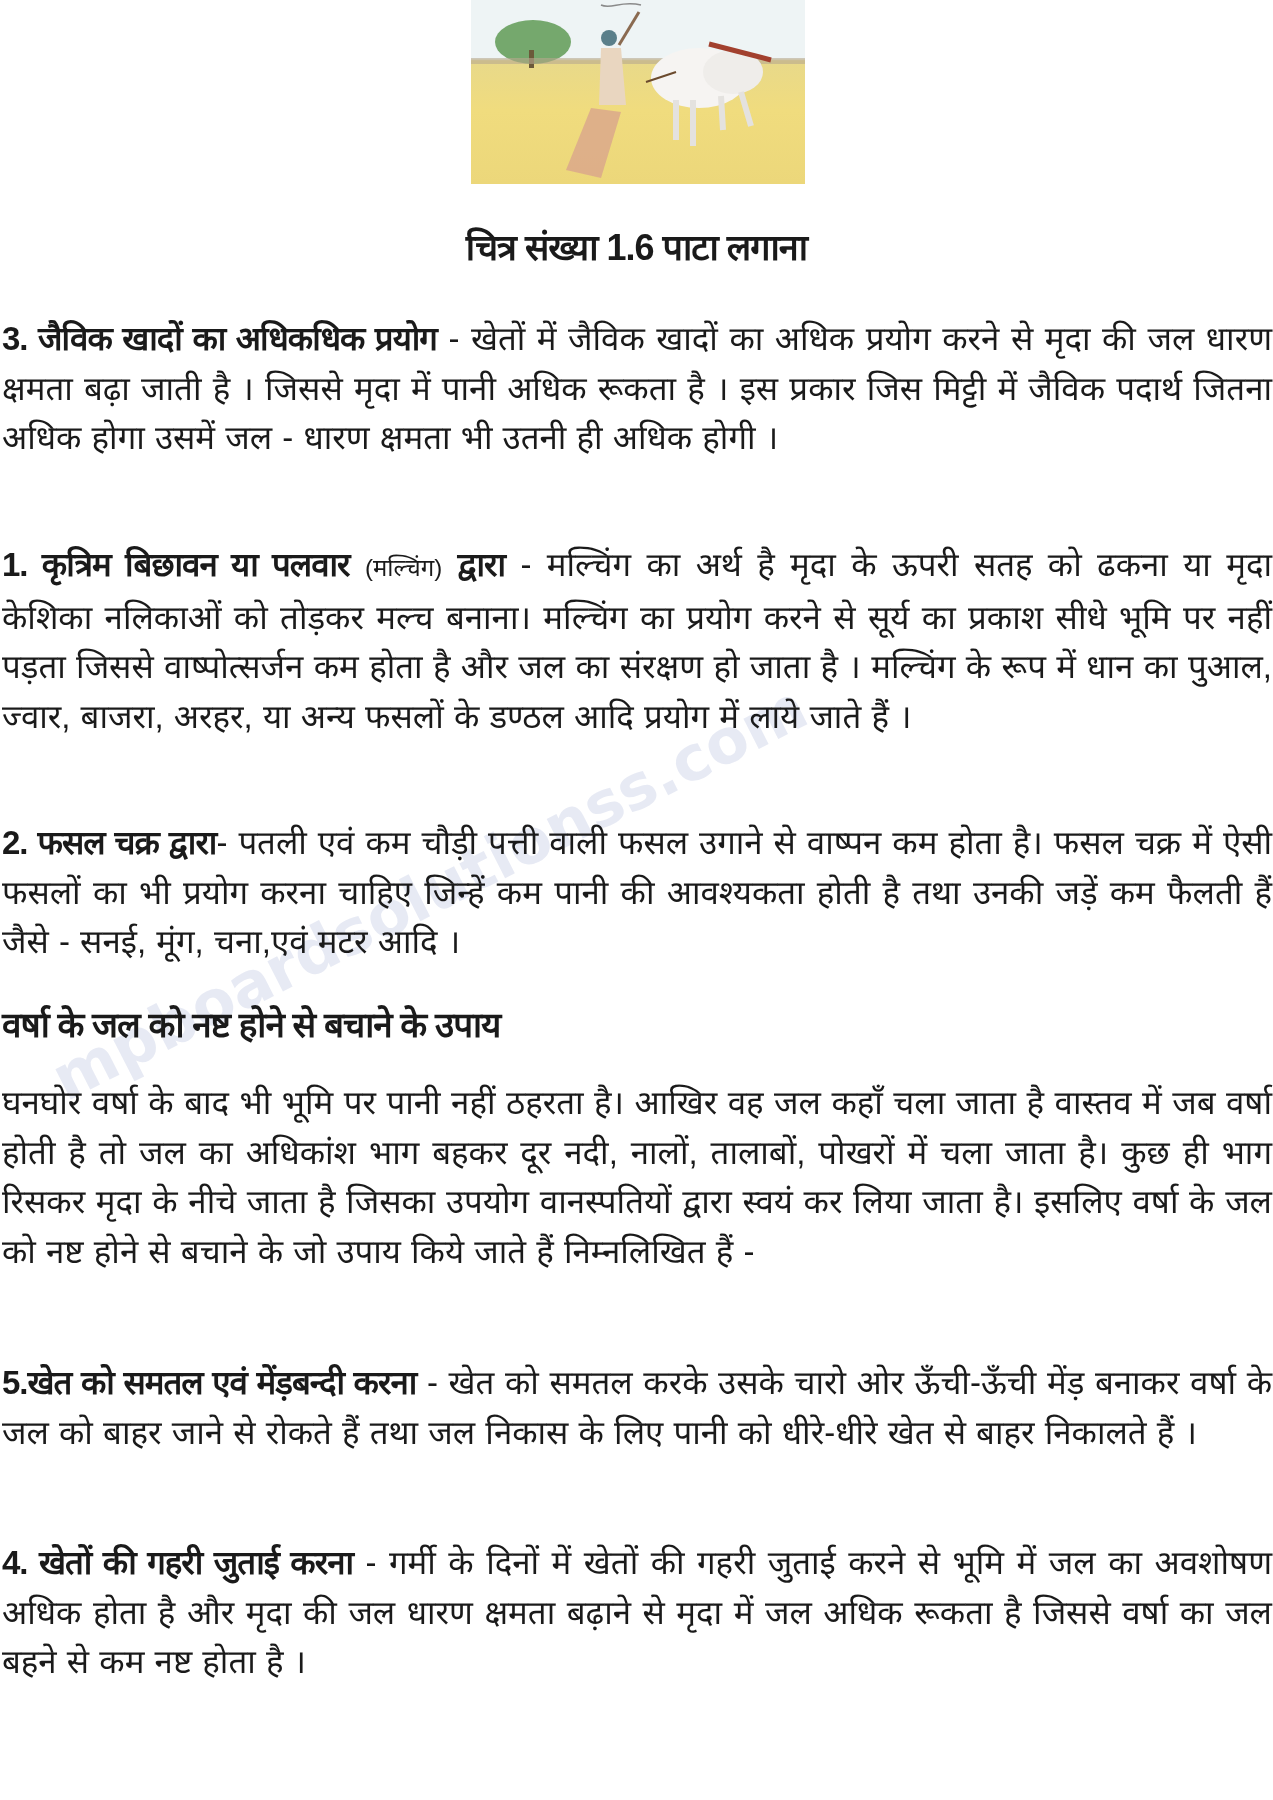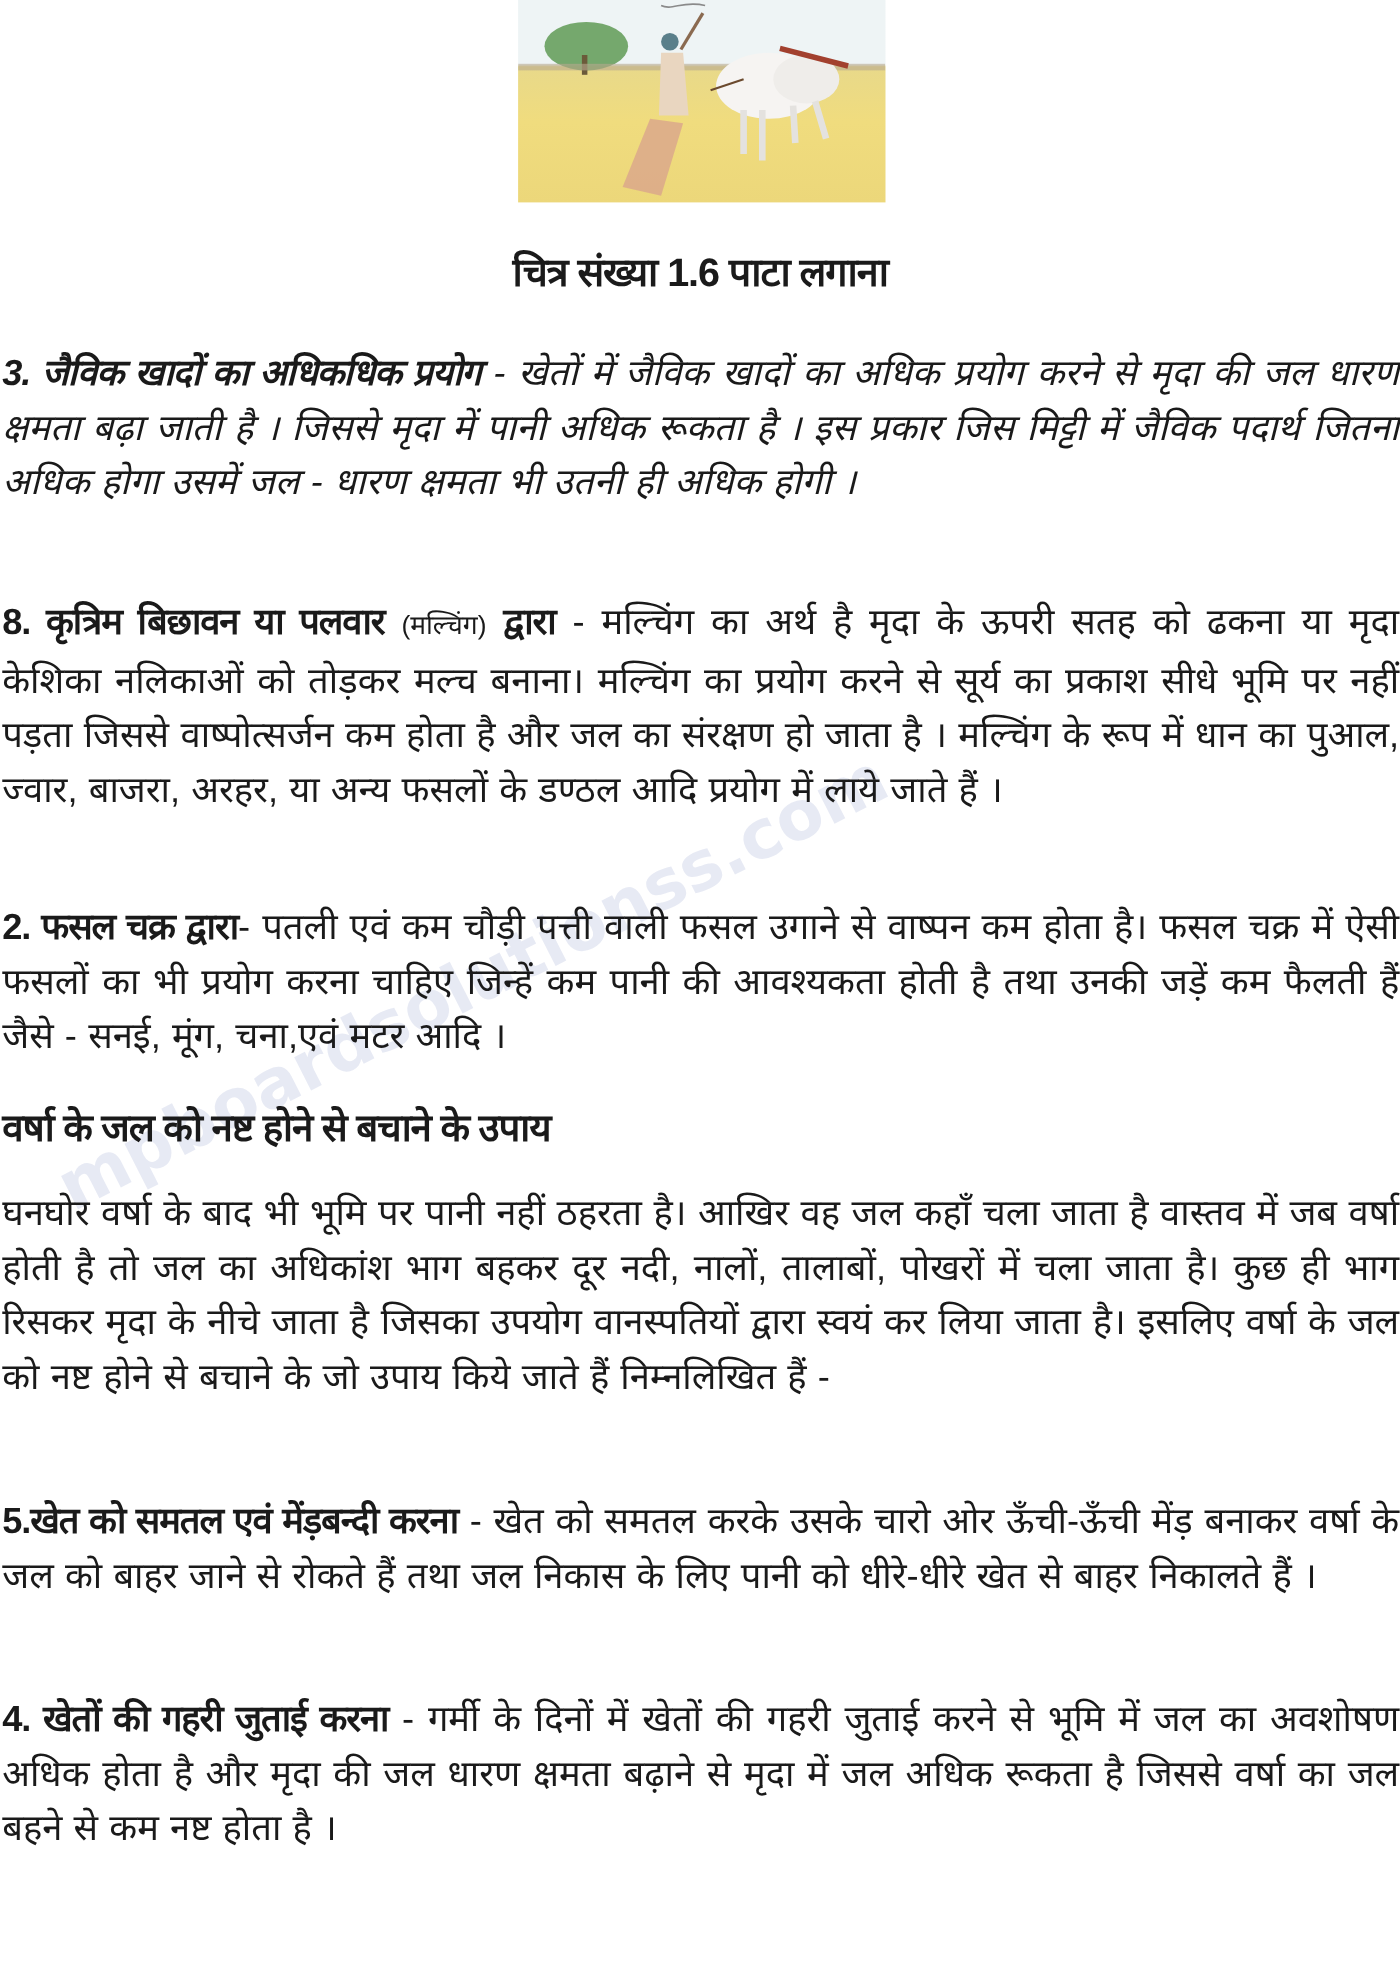--- a/index.html
+++ b/index.html
@@ -56,26 +56,26 @@
     <path d="M238 44 L300 60" stroke="#a2402e" stroke-width="5"></path>
     <path d="M205 100 L205 140 M222 100 L222 146 M250 96 L252 130 M270 92 L280 126" stroke="#e4e2df" stroke-width="6"></path>
     <path d="M175 82 L205 72" stroke="#6b4a2e" stroke-width="2"></path>
   </svg>
 </div>
 
 <div class="caption">चित्र संख्या 1.6 पाटा लगाना</div>
 
 <div class="watermark">mpboardsolutionss.com</div>
 
-<div class="block" style="top:314px;font-style:italic;">
+<div class="block" style="top:314px;">
   <b>3. जैविक खादों का अधिकधिक प्रयोग</b><span> - खेतों में जैविक खादों का अधिक प्रयोग करने से मृदा की जल धारण क्षमता बढ़ा जाती है । जिससे मृदा में पानी अधिक रूकता है । इस प्रकार जिस मिट्टी में जैविक पदार्थ जितना अधिक होगा उसमें जल - धारण क्षमता भी उतनी ही अधिक होगी ।</span>
 </div>
 
 <div class="block" style="top:540px;">
-  <b>8. कृत्रिम बिछावन या पलवार</b>
+  <b>1. कृत्रिम बिछावन या पलवार</b>
   <span class="small">(मल्चिंग)</span>
   <b>द्वारा</b><span> - मल्चिंग का अर्थ है मृदा के ऊपरी सतह को ढकना या मृदा केशिका नलिकाओं को तोड़कर मल्च बनाना। मल्चिंग का प्रयोग करने से सूर्य का प्रकाश सीधे भूमि पर नहीं पड़ता जिससे वाष्पोत्सर्जन कम होता है और जल का संरक्षण हो जाता है । मल्चिंग के रूप में धान का पुआल, ज्वार, बाजरा, अरहर, या अन्य फसलों के डण्ठल आदि प्रयोग में लाये जाते हैं ।</span>
 </div>
 
 <div class="block" style="top:818px;">
   <b>2. फसल चक्र द्वारा</b><span>- पतली एवं कम चौड़ी पत्ती वाली फसल उगाने से वाष्पन कम होता है। फसल चक्र में ऐसी फसलों का भी प्रयोग करना चाहिए जिन्हें कम पानी की आवश्यकता होती है तथा उनकी जड़ें कम फैलती हैं जैसे - सनई, मूंग, चना,एवं मटर आदि ।</span>
 </div>
 
 <div class="heading" style="top:1000px;">वर्षा के जल को नष्ट होने से बचाने के उपाय</div>
 

